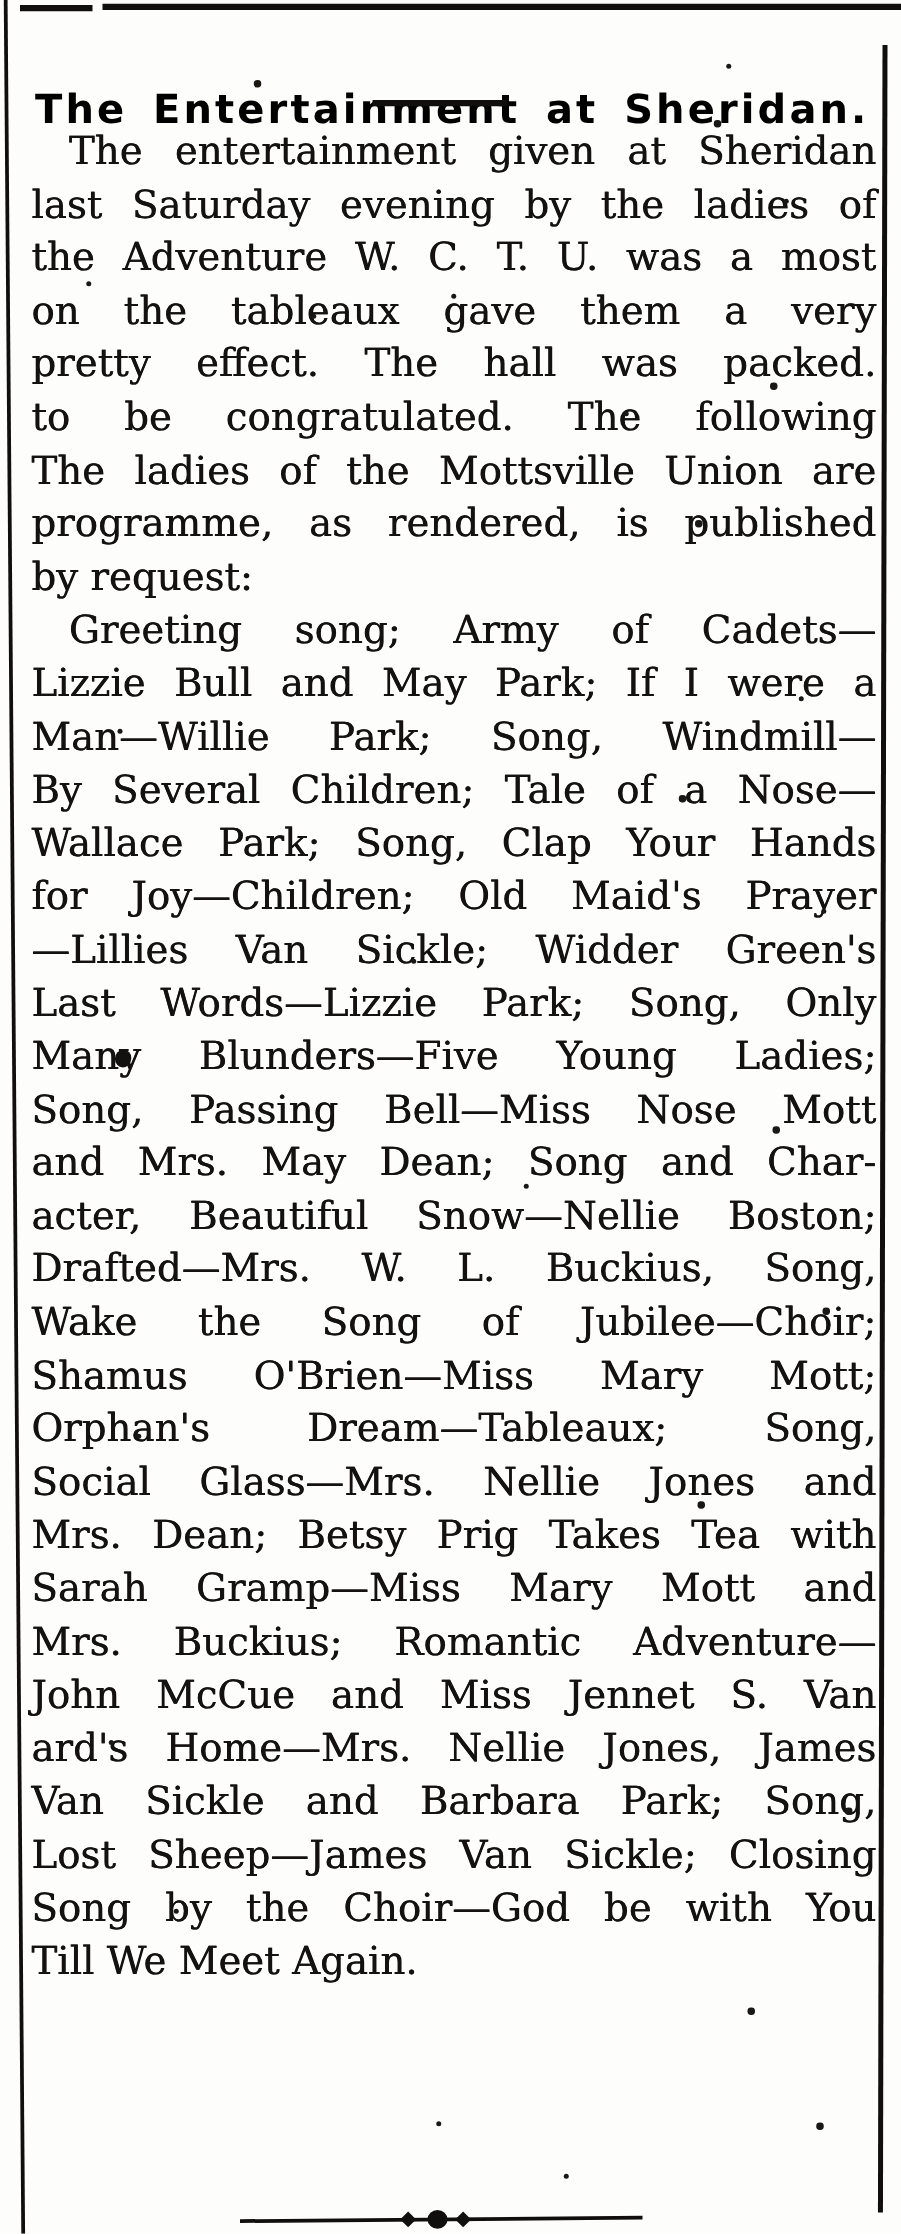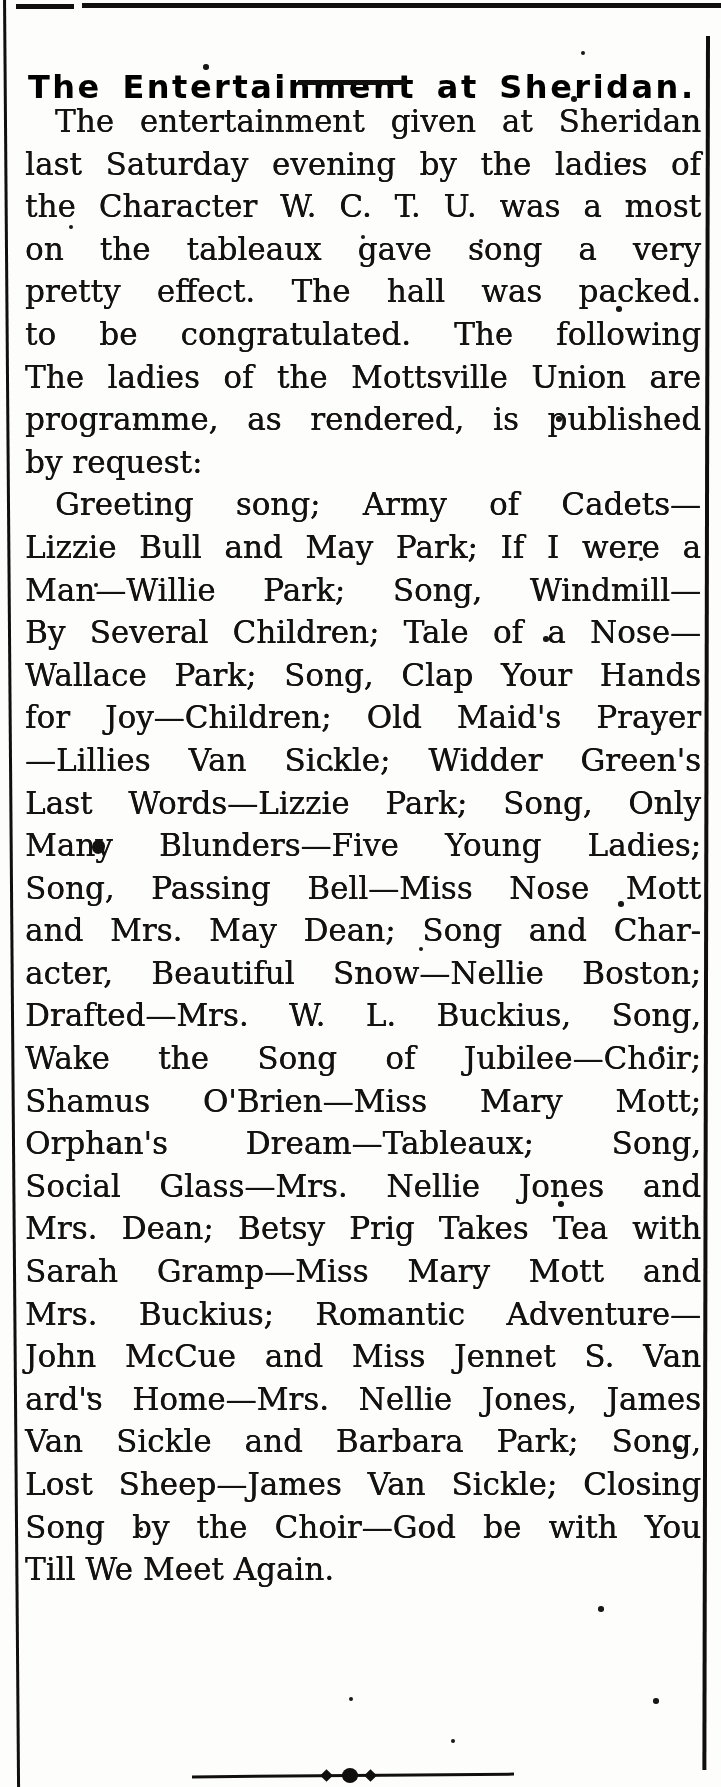--- a/index.html
+++ b/index.html
@@ -113,22 +113,22 @@
   <div class="rule right-rule"></div>
 
   <h1 class="headline">The Entertainment at Sheridan.</h1>
 
   <div class="rule headline-divider"></div>
 
   <div class="article-body">
       <div class="paragraph">
         <div class="line indent">The entertainment given at Sheridan</div>
         <div class="line">last Saturday evening by the ladies of</div>
-        <div class="line">the Character W. C. T. U. was a most</div>
-        <div class="line">on the tableaux gave song a very</div>
+        <div class="line">the Adventure W. C. T. U. was a most</div>
+        <div class="line">on the tableaux gave them a very</div>
         <div class="line">pretty effect. The hall was packed.</div>
         <div class="line">to be congratulated. The following</div>
         <div class="line">The ladies of the Mottsville Union are</div>
         <div class="line">programme, as rendered, is published</div>
         <div class="line last-line">by request:</div>
       </div>
       <div class="paragraph">
         <div class="line indent">Greeting song; Army of Cadets—</div>
         <div class="line">Lizzie Bull and May Park; If I were a</div>
         <div class="line">Man—Willie Park; Song, Windmill—</div>

